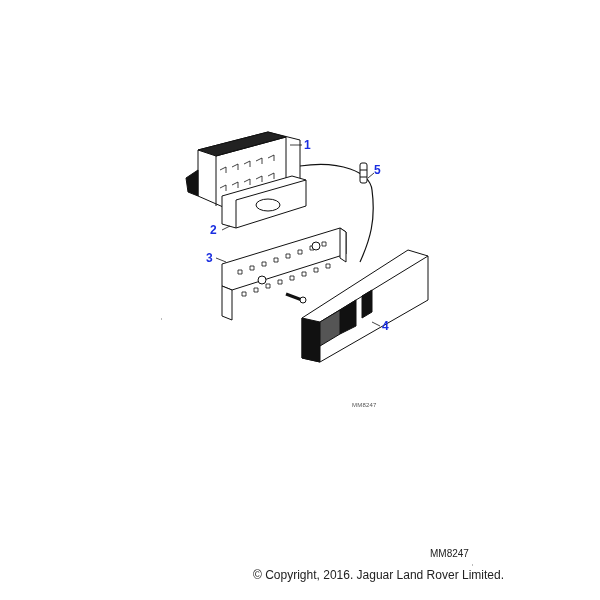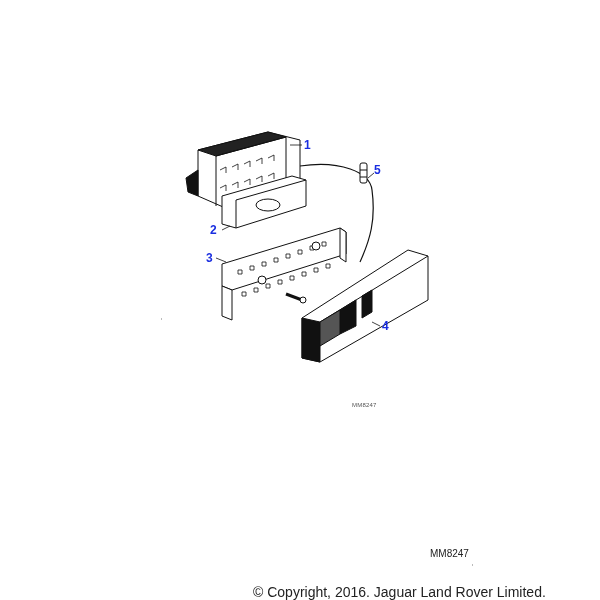--- a/index.html
+++ b/index.html
@@ -1,21 +1,21 @@
 <!DOCTYPE html>
 <html><head>
 <meta charset="utf-8">
 <style>
   html,body{margin:0;padding:0;background:#ffffff;}
   body{width:600px;height:600px;position:relative;overflow:hidden;font-family:"Liberation Sans",sans-serif;}
   .canvas{position:absolute;left:0;top:0;width:600px;height:600px;}
   .callout{position:absolute;font-family:"Liberation Sans",sans-serif;font-weight:bold;font-size:12px;line-height:12px;}
   .ref-small{position:absolute;left:352px;top:402px;font-size:6px;color:#555;letter-spacing:0.2px;}
   .ref-big{position:absolute;left:430px;top:548px;font-size:10px;color:#222;}
-  .copyright{position:absolute;left:214px;top:584px;font-size:14px;color:#222;padding-left:39px;}
+  .copyright{position:absolute;left:214px;top:568px;font-size:12px;color:#222;padding-left:39px;}
   .tick{position:absolute;width:1px;height:2px;background:#bbb;}
 </style>
 </head>
 <body>
 
 <div class="canvas">
   <svg width="600" height="600" viewBox="0 0 600 600">
     <g stroke="#111" fill="none" stroke-width="1">
 
       <g>

